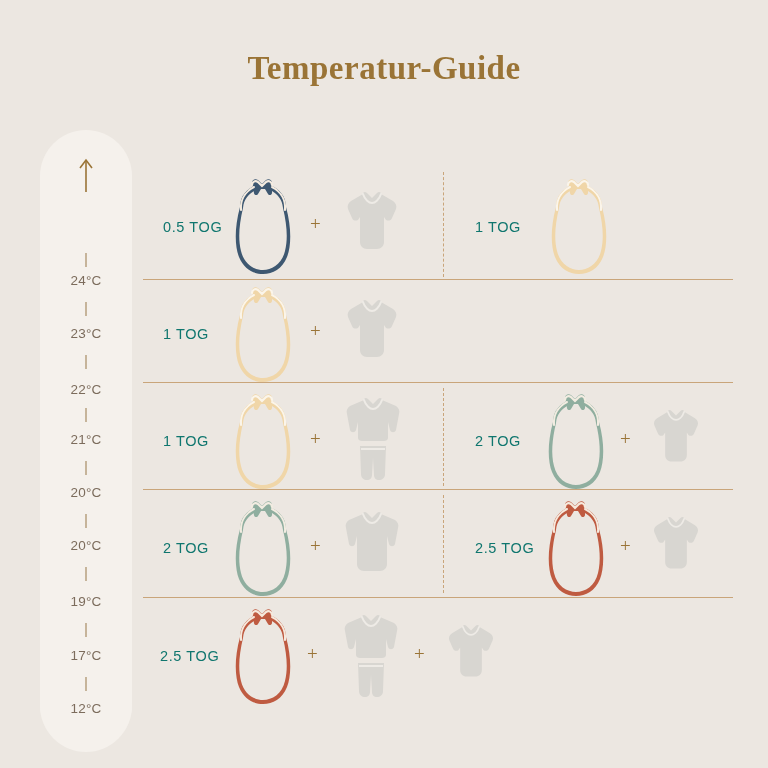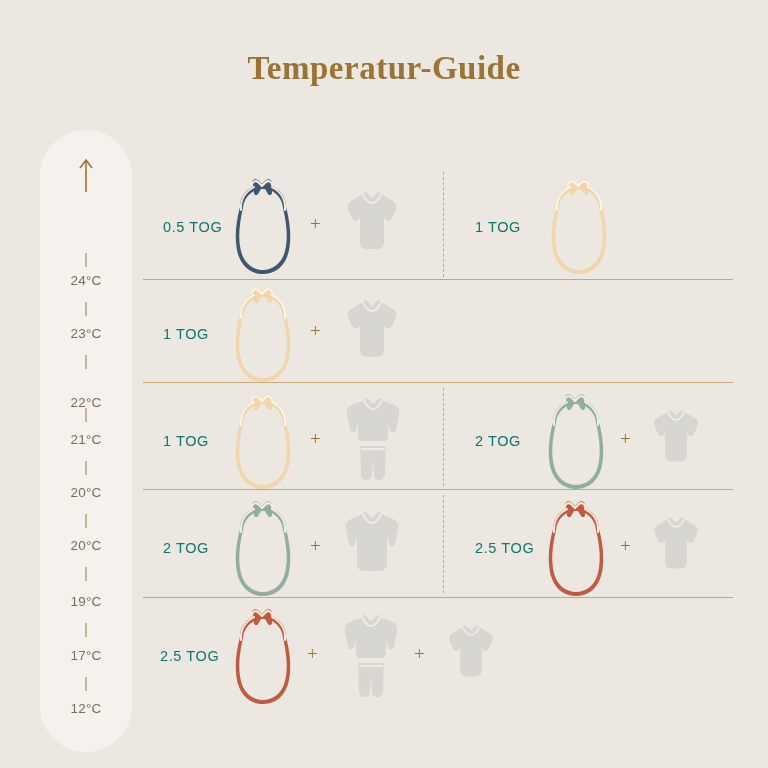--- a/index.html
+++ b/index.html
@@ -139,21 +139,21 @@
   </div>
 
 
   <div class="tick" style="top:253px;"></div>
   <div class="scale-label" style="top:273px;">24°C</div>
 
   <div class="tick" style="top:302px;"></div>
   <div class="scale-label" style="top:326px;">23°C</div>
 
   <div class="tick" style="top:355px;"></div>
-  <div class="scale-label" style="top:395px;">22°C</div>
+  <div class="scale-label" style="top:382px;">22°C</div>
 
   <div class="tick" style="top:408px;"></div>
   <div class="scale-label" style="top:432px;">21°C</div>
 
   <div class="tick" style="top:461px;"></div>
   <div class="scale-label" style="top:485px;">20°C</div>
 
   <div class="tick" style="top:514px;"></div>
   <div class="scale-label" style="top:538px;">20°C</div>
 

